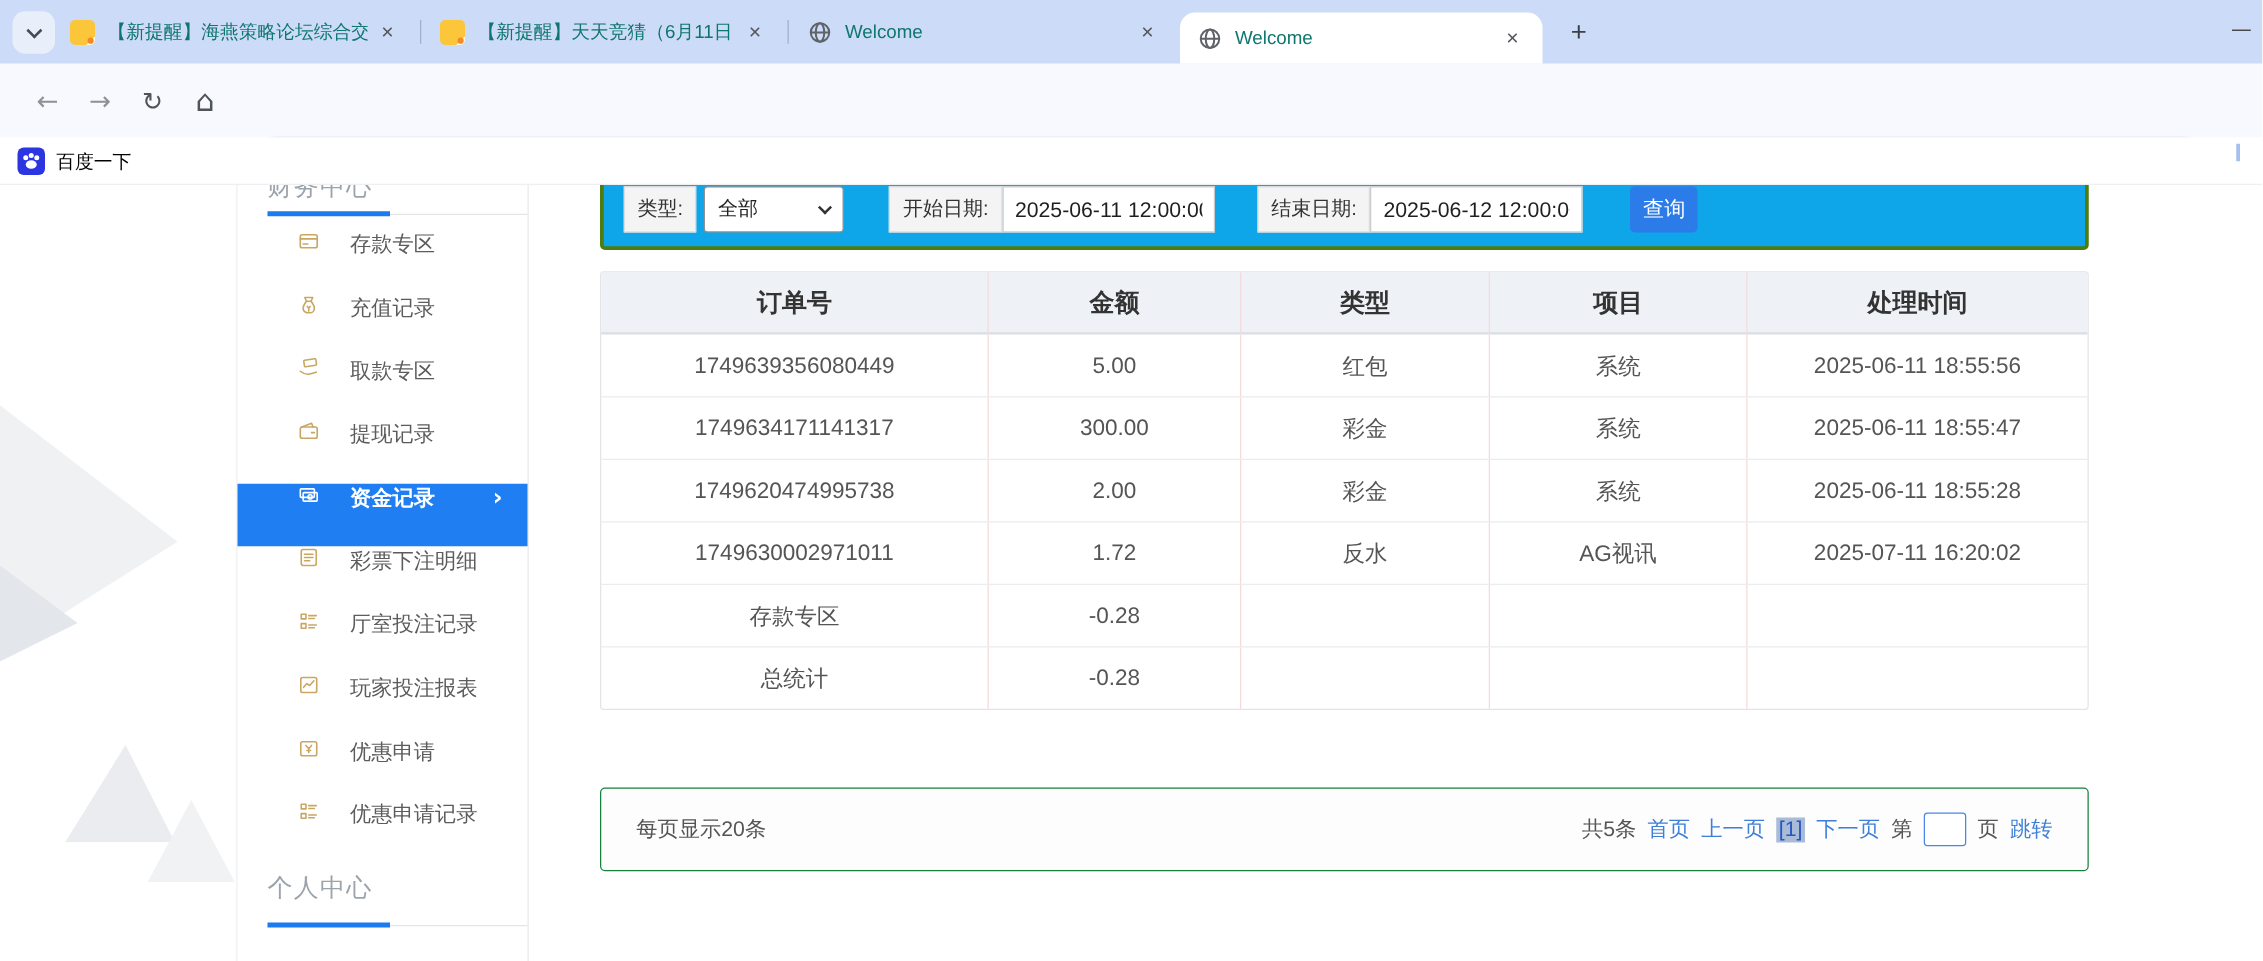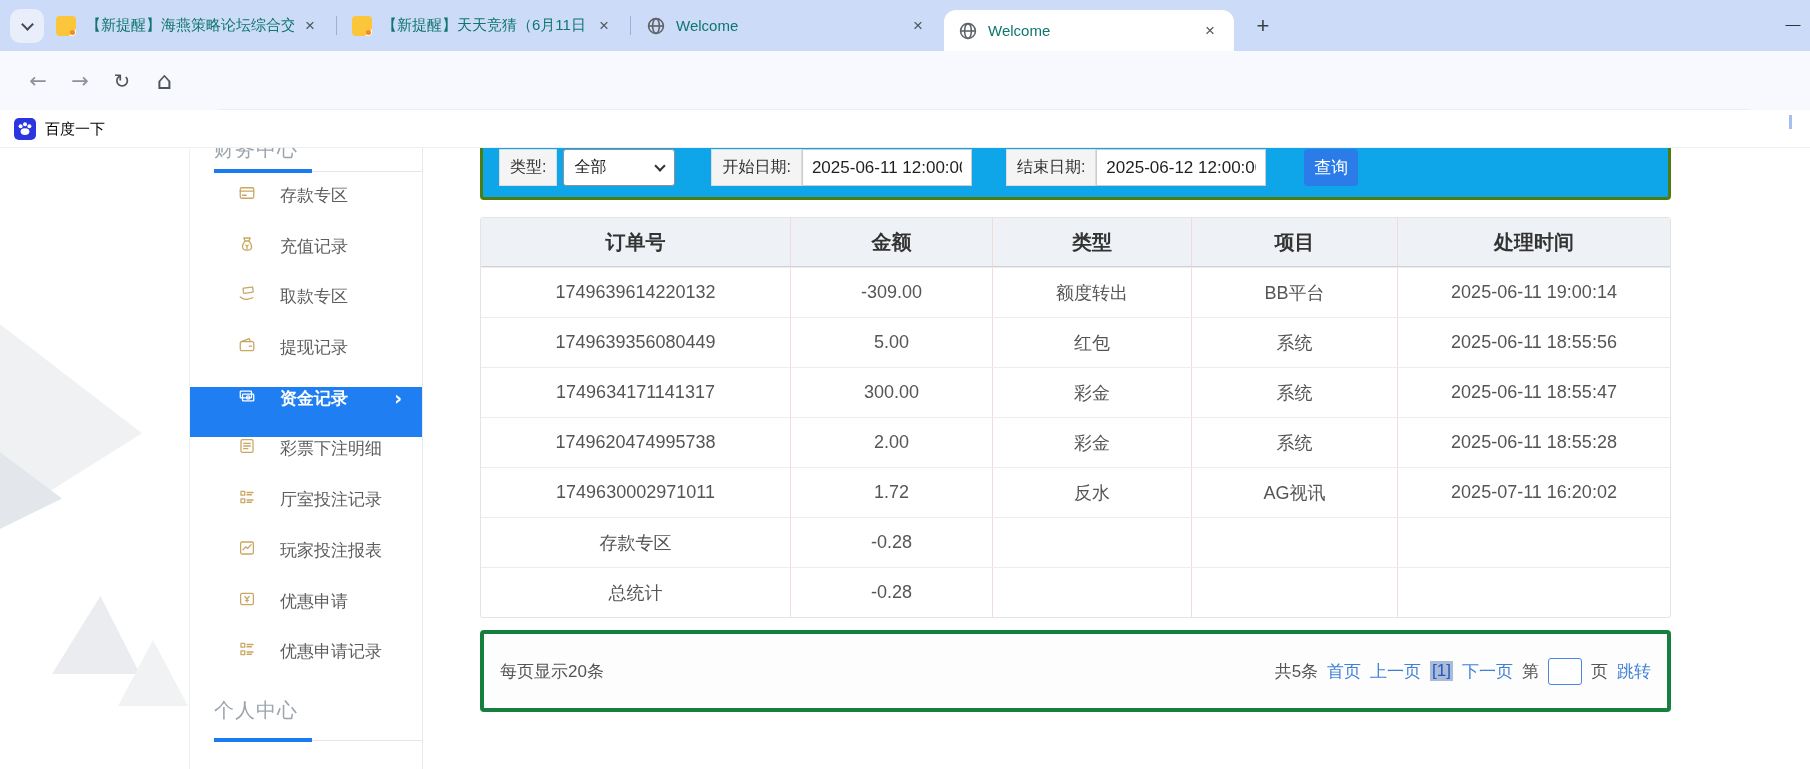--- a/index.html
+++ b/index.html
@@ -95,22 +95,22 @@
   .tbl { position:absolute; top:69px; left:0; right:0; border:1px solid #e4e4e4; border-radius:3px; background:#fff; }
   .thead { display:flex; height:49px; background:#eef1f6; border-bottom:1px solid #cfd3d9; }
   .thead .cell { font-weight:bold; font-size:20px; color:#333; }
   .trow { display:flex; height:50px; border-top:1px solid #ececec; }
   .trow:first-of-type { border-top:none; }
   .cell { display:flex; align-items:center; justify-content:center; font-size:18px; color:#555;
     border-right:1px solid #f3dbdb; height:100%; }
   .c0 { width:310px; } .c1 { width:202px; } .c2 { width:199px; } .c3 { width:206px; }
   .c4 { flex:1; border-right:none; }
   
-  .pagebar { position:absolute; top:482px; left:0; right:0; height:82px; background:#fdfdfd;
-    border:4px solid #15803d; border-radius:4px; display:flex; align-items:center; padding:0 16px; }
+  .pagebar { position:absolute; top:482px; left:0; right:0; height:67px; background:#fdfdfd;
+    border:1px solid #15803d; border-radius:4px; display:flex; align-items:center; padding:0 28px; }
   .psize { font-size:17px; color:#555; }
   .pright { margin-left:auto; display:flex; align-items:center; gap:9px; font-size:17px; }
   .plain { color:#555; }
   .plink { color:#3e7fd8; cursor:pointer; }
   .pcur { background:#a9bbd6; color:#2457c5; padding:0 2px; cursor:default; }
   .jumpin { width:34px; height:27px; border:1px solid #4a86e8; border-radius:3px; background:#fff;
     font-size:16px; text-align:center; }
 </style>
 </head>
 <body>
@@ -341,27 +341,20 @@
 
     <div class="tbl">
       <div class="thead">
         <div class="cell c0">订单号</div>
         <div class="cell c1">金额</div>
         <div class="cell c2">类型</div>
         <div class="cell c3">项目</div>
         <div class="cell c4">处理时间</div>
       </div>
       <div class="trow">
-        <div class="cell c0">1749639614220132</div>
-        <div class="cell c1">-309.00</div>
-        <div class="cell c2">额度转出</div>
-        <div class="cell c3">BB平台</div>
-        <div class="cell c4">2025-06-11 19:00:14</div>
-      </div>
-      <div class="trow">
         <div class="cell c0">1749639356080449</div>
         <div class="cell c1">5.00</div>
         <div class="cell c2">红包</div>
         <div class="cell c3">系统</div>
         <div class="cell c4">2025-06-11 18:55:56</div>
       </div>
       <div class="trow">
         <div class="cell c0">1749634171141317</div>
         <div class="cell c1">300.00</div>
         <div class="cell c2">彩金</div>

